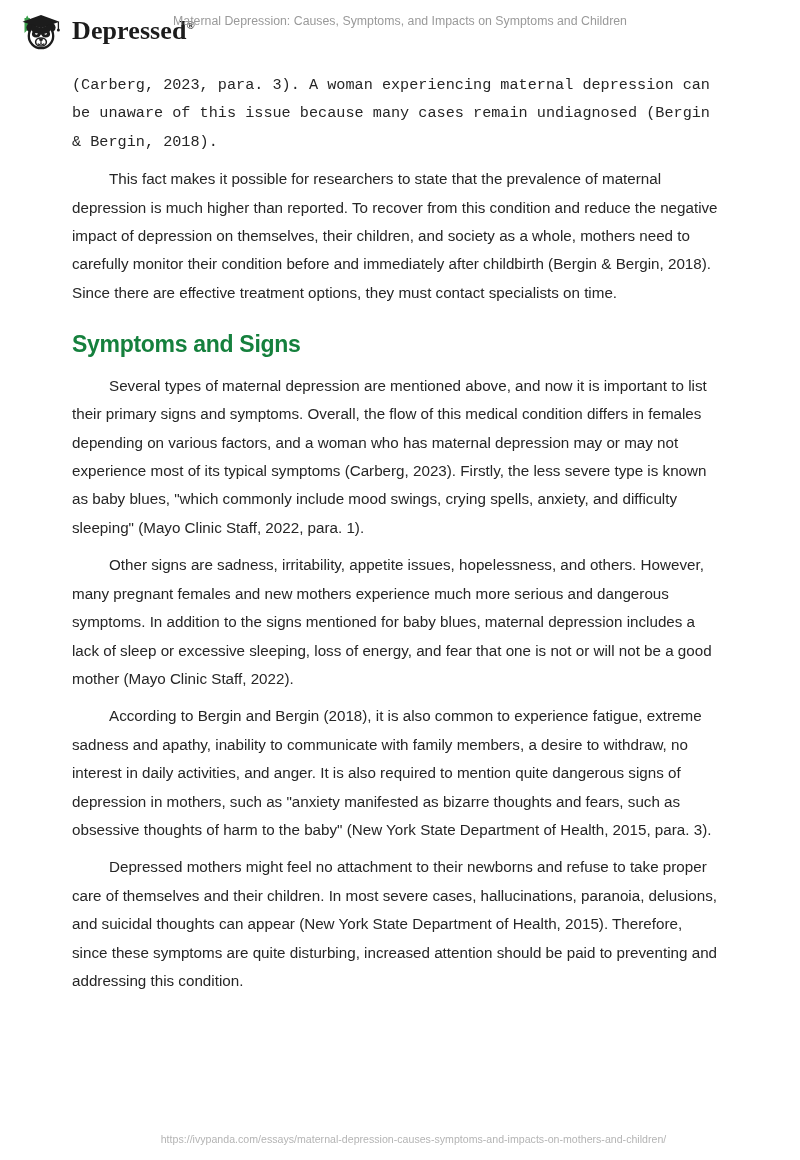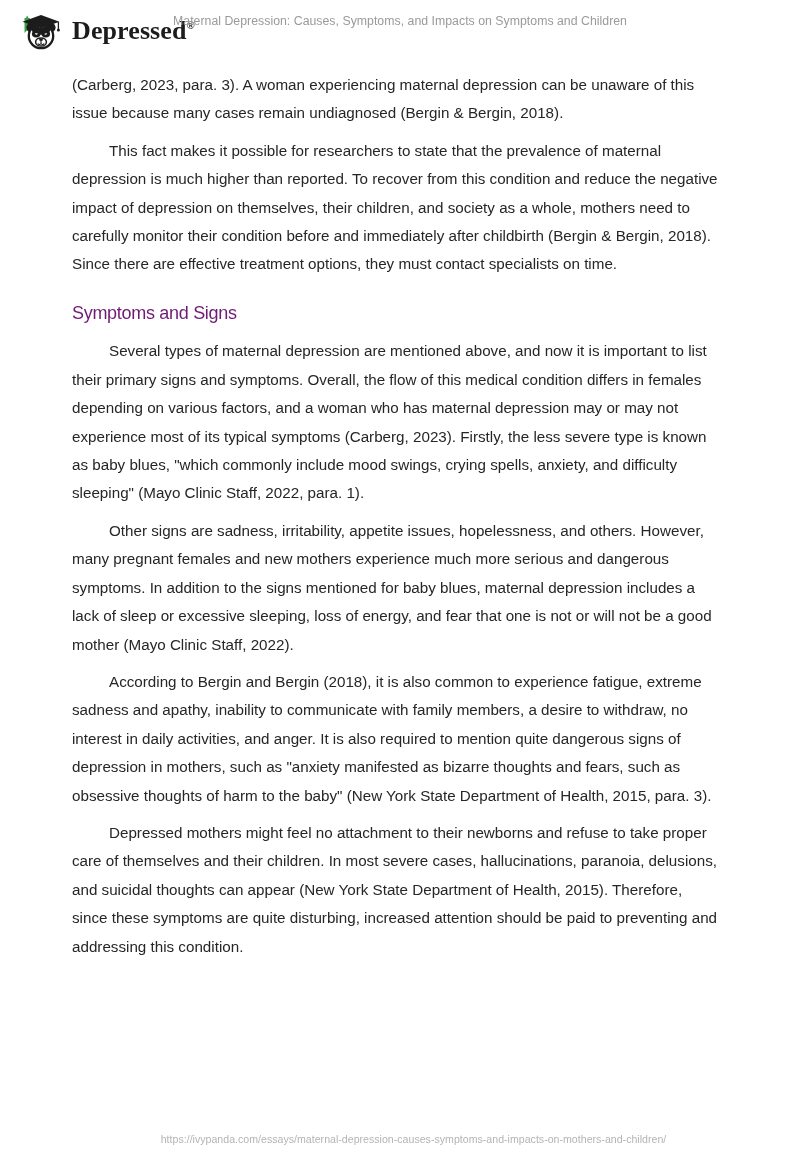--- a/index.html
+++ b/index.html
@@ -80,27 +80,28 @@
   .para {
     margin: 0 0 9px 0;
     font-size: 15.2px;
     line-height: 28.4px;
     color: #262626;
     text-align: left;
     text-indent: 37px;
   }
   .para.no-indent {
     text-indent: 0;
+    font-family: Liberation Mono, monospace;
   }
   .section-heading {
     margin: 24px 0 13px 0;
-    font-size: 18px;
+    font-size: 23px;
     line-height: 1.2;
-    font-weight: normal;
-    color: #701a75;
+    font-weight: bold;
+    color: #15803d;
     letter-spacing: -0.3px;
   }
 
   
   .page-footer {
     position: absolute;
     left: 0;
     right: 0;
     bottom: 13px;
     text-align: center;

